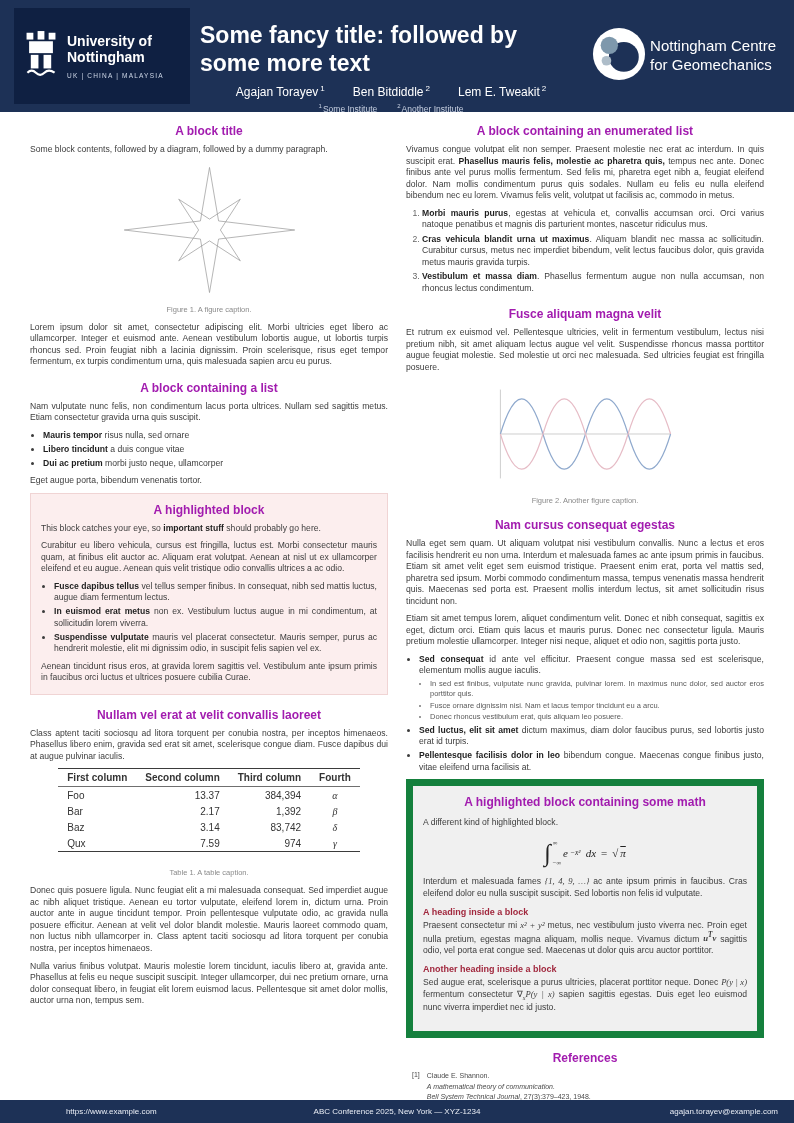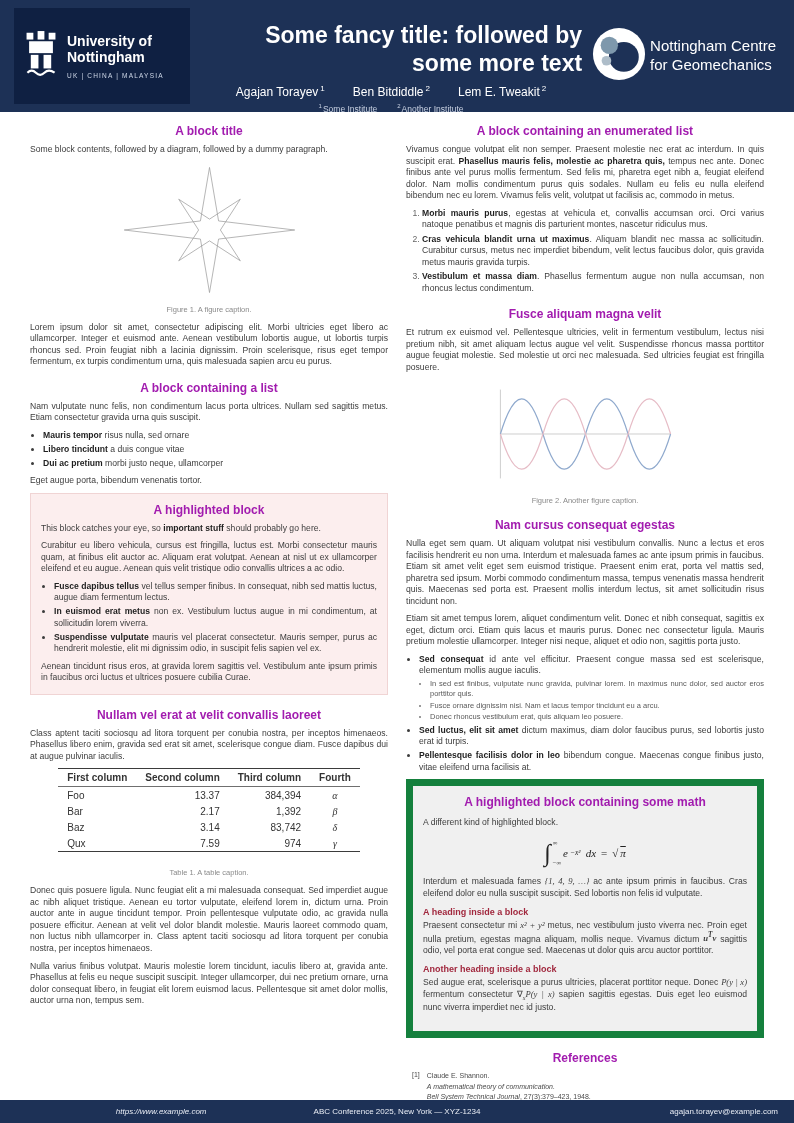--- a/index.html
+++ b/index.html
@@ -15,21 +15,21 @@
     height:112px; background:#1d3156; display:flex; align-items:center;
     padding:0 14px; box-sizing:border-box; gap:10px; flex:0 0 auto;
   }
   .uon-logo {
     width:176px; height:96px; background:#0f2042; display:flex; align-items:center;
     gap:9px; padding:6px 10px; box-sizing:border-box; flex:0 0 auto;
   }
   .uon-text { color:#ffffff; }
   .uon-name { font-size:14px; font-weight:700; line-height:1.15; }
   .uon-countries { margin-top:7px; font-size:6.5px; letter-spacing:1.2px; color:#cfd8e8; white-space:nowrap; }
-  .title-wrap { flex:1 1 auto; text-align:right; color:#ffffff; min-width:0;margin-top:24px; }
+  .title-wrap { flex:1 1 auto; text-align:left; color:#ffffff; min-width:0;margin-top:24px; }
   .poster-title { margin:0; font-size:23px; font-weight:700; line-height:1.2; }
   .authors { margin-top:7px; font-size:12px; display:flex; justify-content:center; gap:28px; }
   .authors sup { font-size:8px; margin-left:2px; }
   .institutes { margin-top:4px; font-size:8.5px; color:#c8d1e2; display:flex; justify-content:center; gap:20px; }
   .institutes sup { font-size:6px; margin-right:1px; }
   .ncg { display:flex; align-items:center; gap:4px; color:#ffffff; flex:0 0 auto; padding-right:4px; }
   .ncg-text { font-size:15px; line-height:1.25; }
 
   
   .content { flex:1 1 auto; display:flex; gap:18px; padding:8px 30px 4px; box-sizing:border-box; overflow:hidden; }
@@ -86,21 +86,21 @@
   .ref-num { flex:0 0 auto; }
   .ref-lines div { line-height:1.5; }
   .ref-title { font-style:italic; }
   .ref-journal { font-style:italic; }
 
   
   .poster-footer {
     height:23px; background:#1d3156; color:#e9edf5; display:flex; align-items:center;
     font-size:8px; padding:0 16px; box-sizing:border-box; flex:0 0 auto;
   }
-  .f-left { flex:1; text-align:right;font-style:italic; }
+  .f-left { flex:1; text-align:center; }
   .f-center { flex:2; text-align:center; }
   .f-right { flex:1; text-align:right; }
 </style>
 </head>
 <body>
 
 <div class="poster">
 
   <header class="poster-header">
     <div class="uon-logo">

